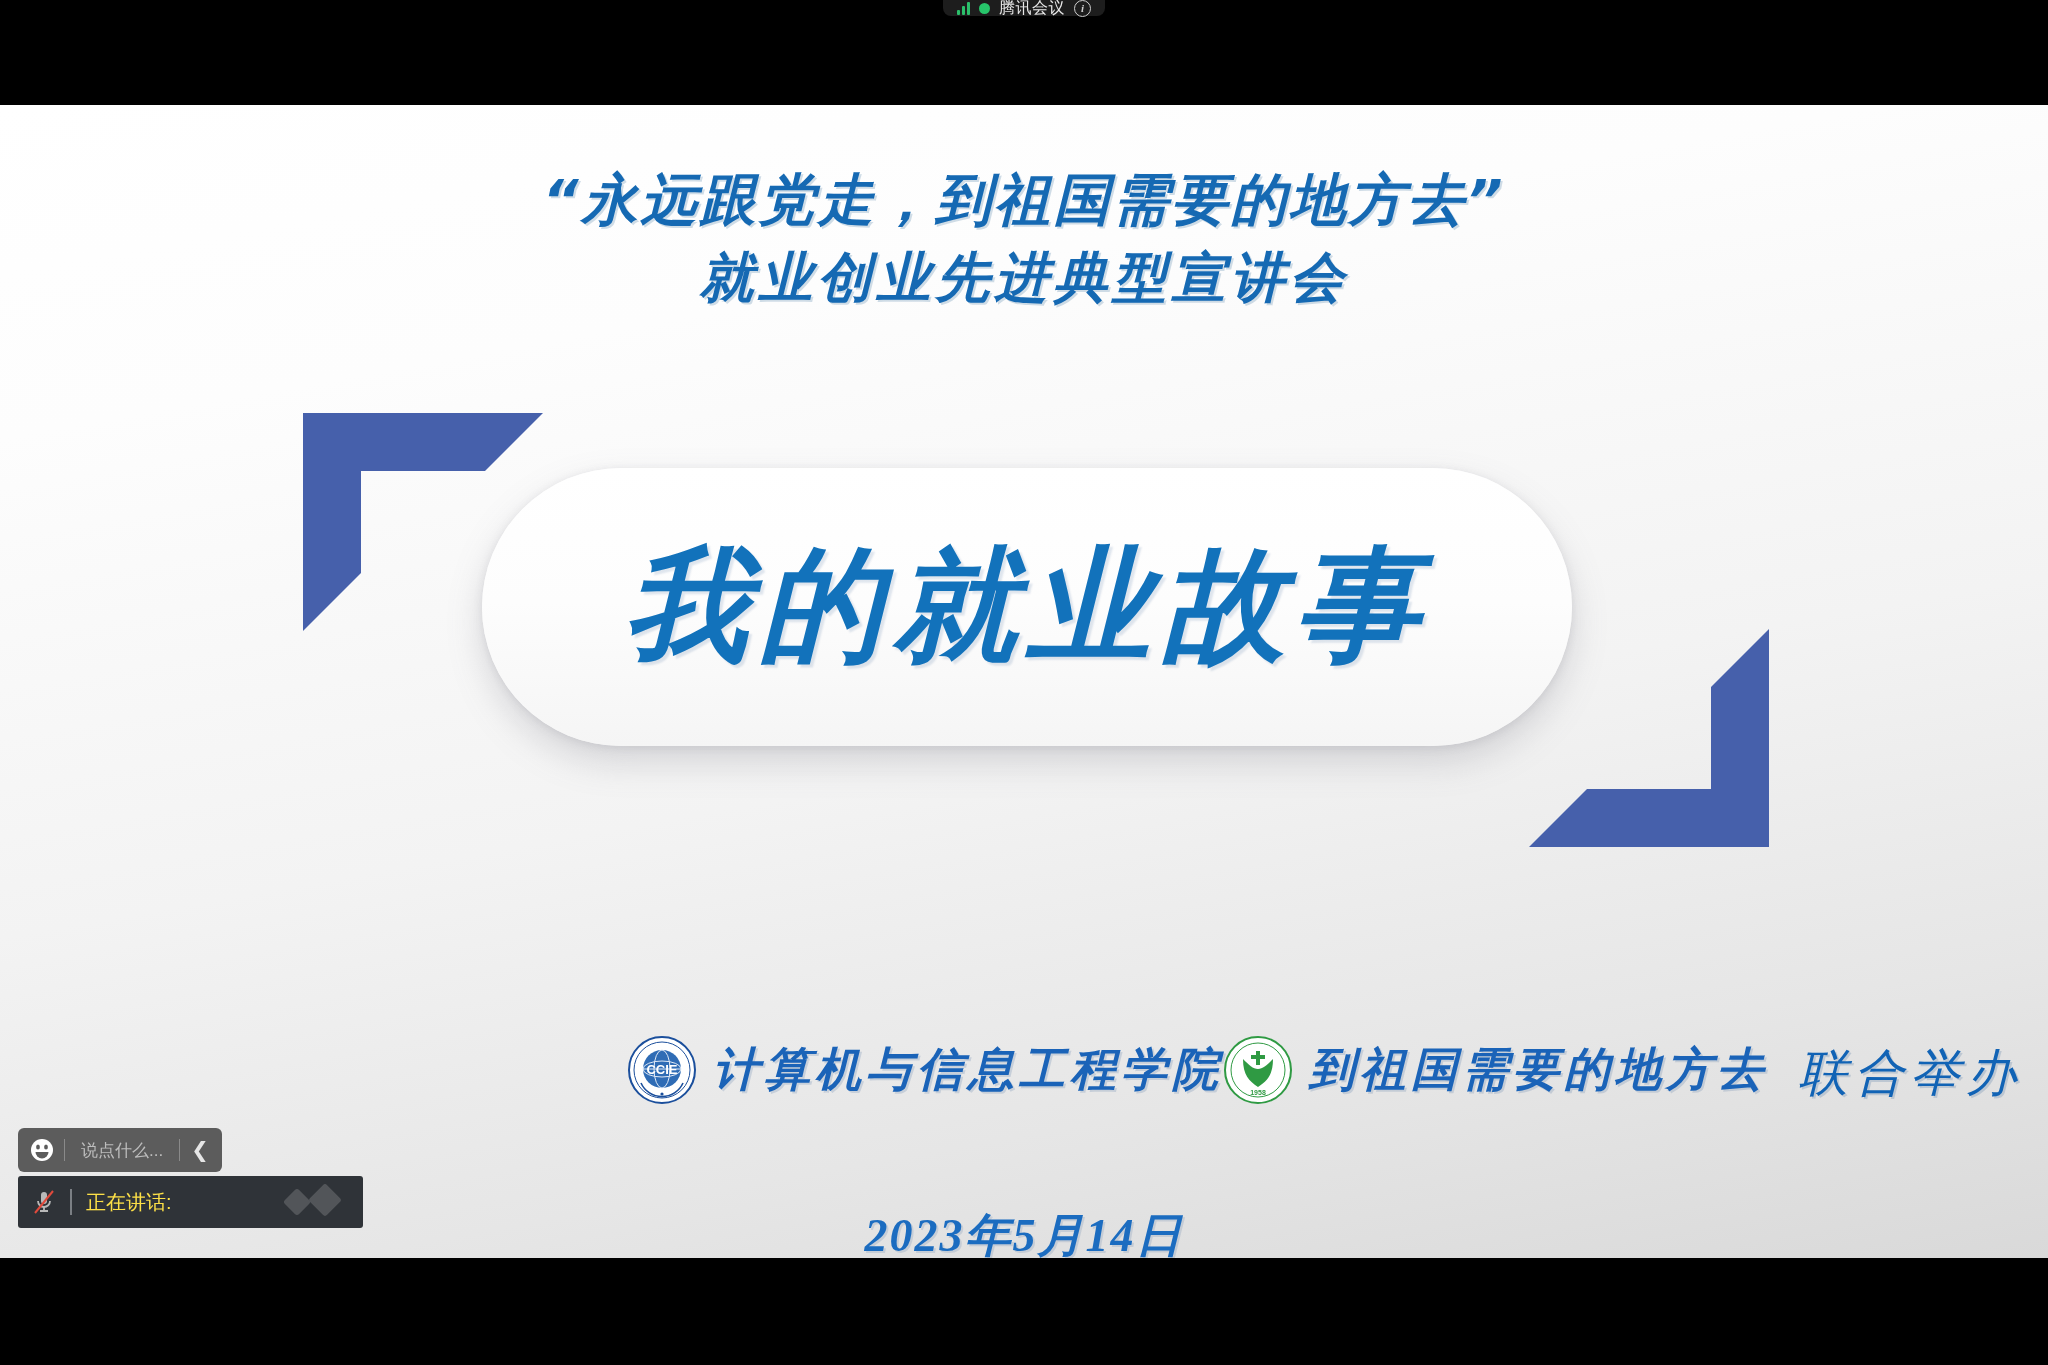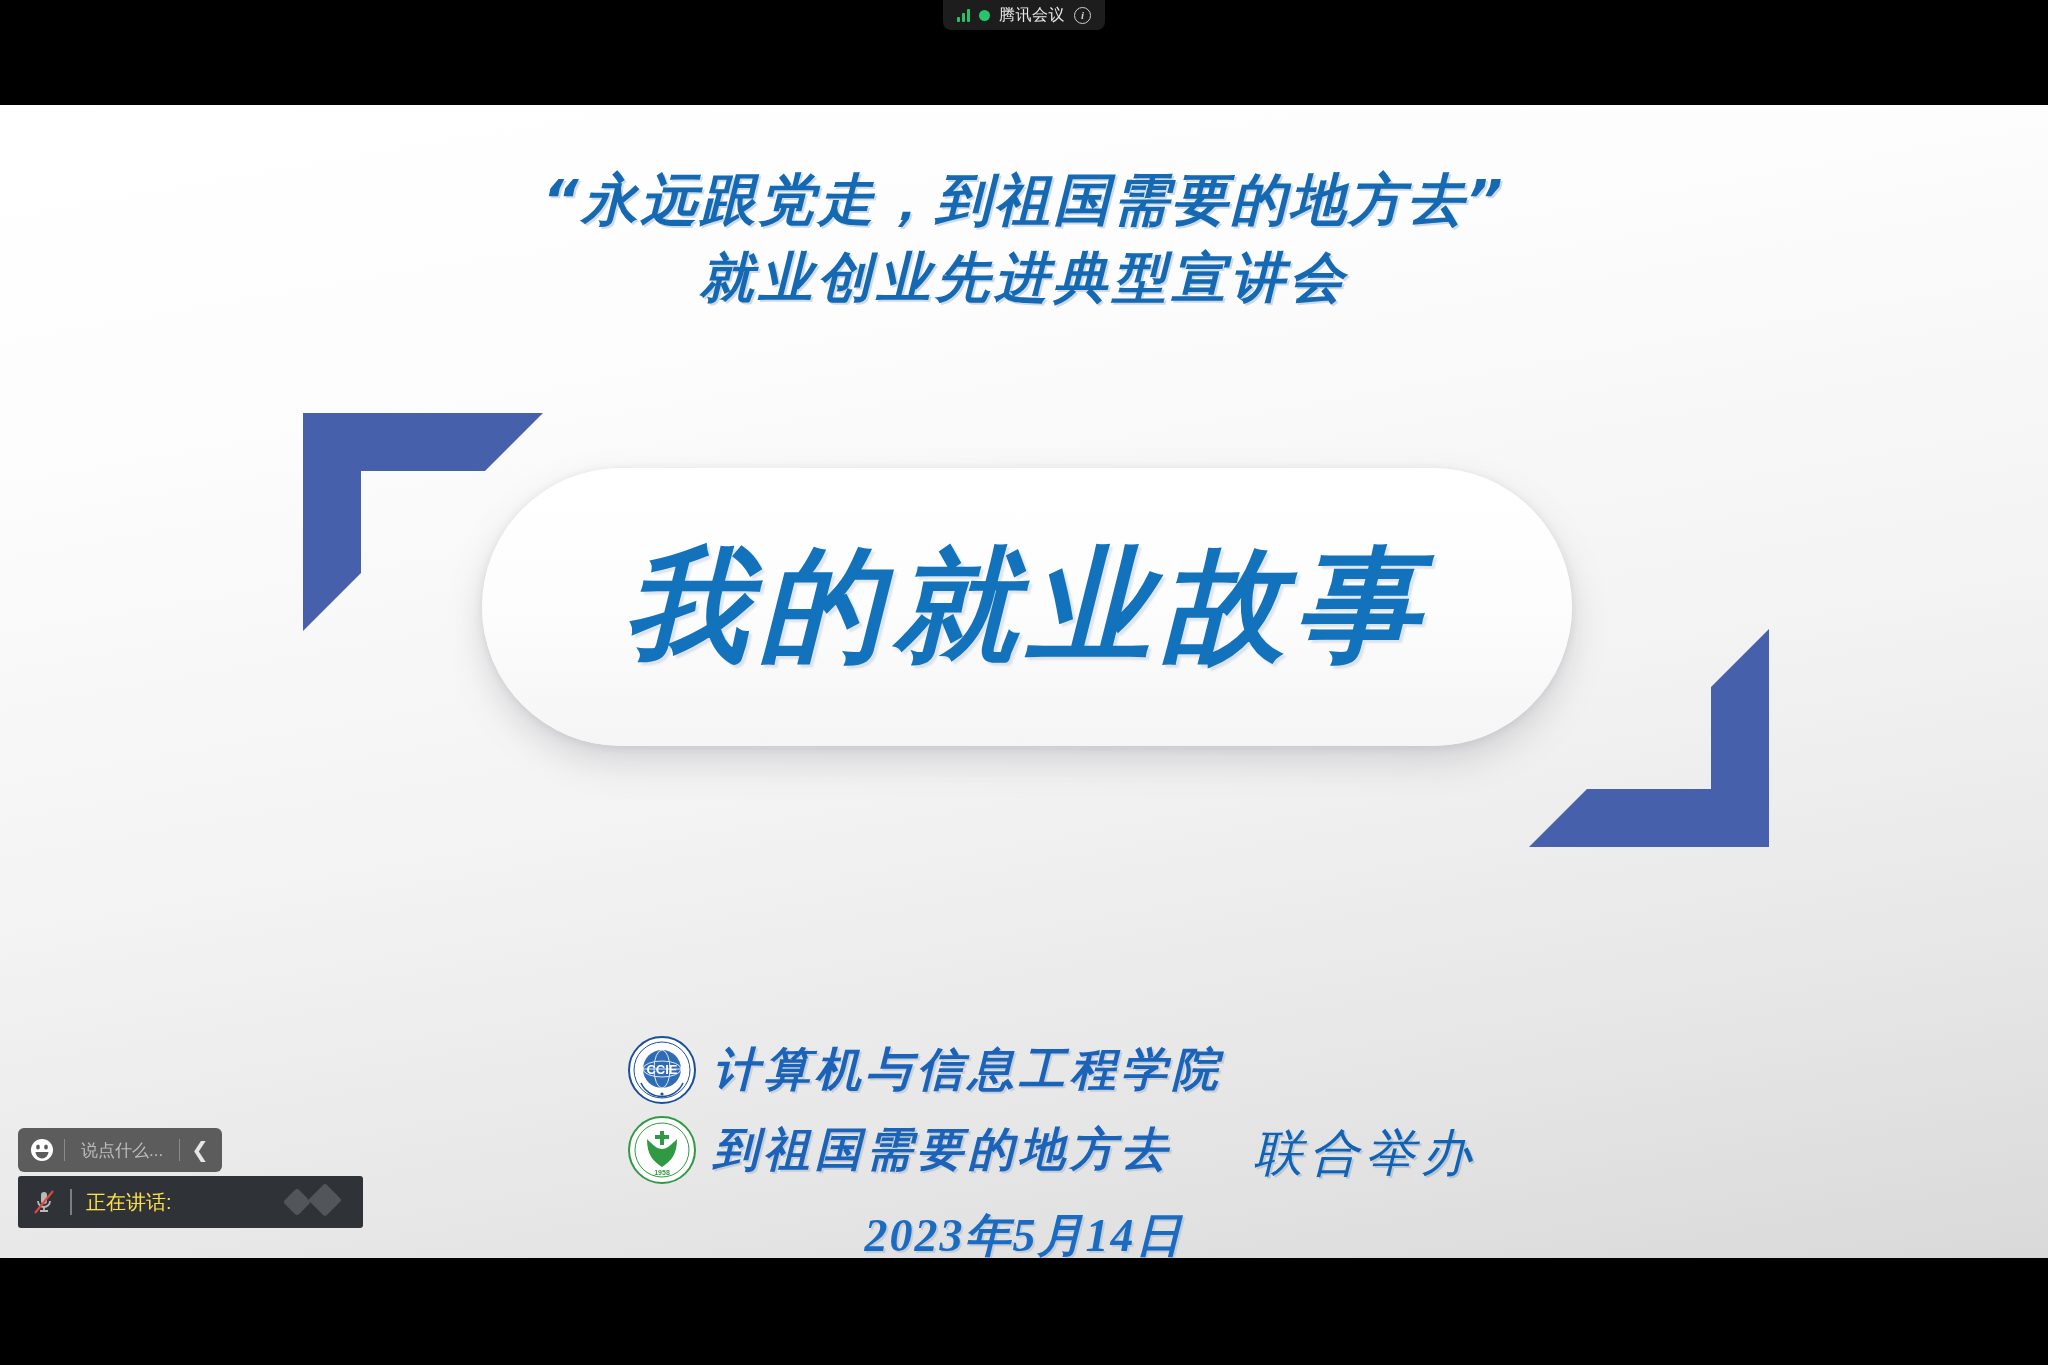--- a/index.html
+++ b/index.html
@@ -7,21 +7,21 @@
     width: 2048px; height: 1365px;
     background: #000;
     font-family: "Liberation Sans", "DejaVu Sans", sans-serif;
     overflow: hidden;
   }
   #screen { position: relative; width: 2048px; height: 1365px; background: #000; }
 
   
   .meeting-pill {
     position: absolute; left: 50%; top: 0; transform: translateX(-50%);
-    height: 30px; display: flex; align-items: center; gap: 9px;
+    height: 16px; display: flex; align-items: center; gap: 9px;
     padding: 0 14px; background: #1d1d1d; border-radius: 0 0 8px 8px;
     z-index: 40;
   }
   .signal-bars { display: flex; align-items: flex-end; gap: 2px; height: 14px; }
   .signal-bars i { display: block; width: 3px; background: #2bbf6a; border-radius: 1px; }
   .signal-bars i:nth-child(1) { height: 5px; }
   .signal-bars i:nth-child(2) { height: 9px; }
   .signal-bars i:nth-child(3) { height: 13px; }
   .green-dot { width: 11px; height: 11px; border-radius: 50%; background: #27c46a; }
   .meeting-name { color: #e9e9e9; font-size: 16px; letter-spacing: .5px; white-space: nowrap; }
@@ -67,21 +67,21 @@
     position: absolute; left: 0; right: 0; top: 50%; transform: translateY(-52%);
     text-align: center; color: #1272bb;
     font-family: "DejaVu Serif", "Liberation Serif", serif;
     font-weight: bold; font-style: italic;
     font-size: 124px; letter-spacing: 10px; line-height: 1;
     text-shadow: 3px 3px 2px rgba(0,60,120,.12);
   }
 
   
   .orgs { position: absolute; left: 627px; top: 928px; display: flex; align-items: flex-start; }
-  .org-col { display: flex; flex-direction: column; gap: 6px; }
+  .org-col { display: flex; flex-direction: row; }
   .org-row { display: flex; align-items: center; gap: 16px; height: 74px; }
   .org-name {
     color: #1a63b8; font-size: 46px; font-weight: bold; font-style: italic;
     letter-spacing: 5px; font-family: "DejaVu Sans", "Liberation Sans", sans-serif;
     text-shadow: 2px 2px 0 rgba(0,60,130,.14);
   }
   .logo { width: 70px; height: 70px; flex: 0 0 70px; }
   .joint {
     color: #1163b5; font-size: 50px; font-weight: normal; font-style: italic;
     letter-spacing: 6px; align-self: flex-end; margin-left: 30px; 

